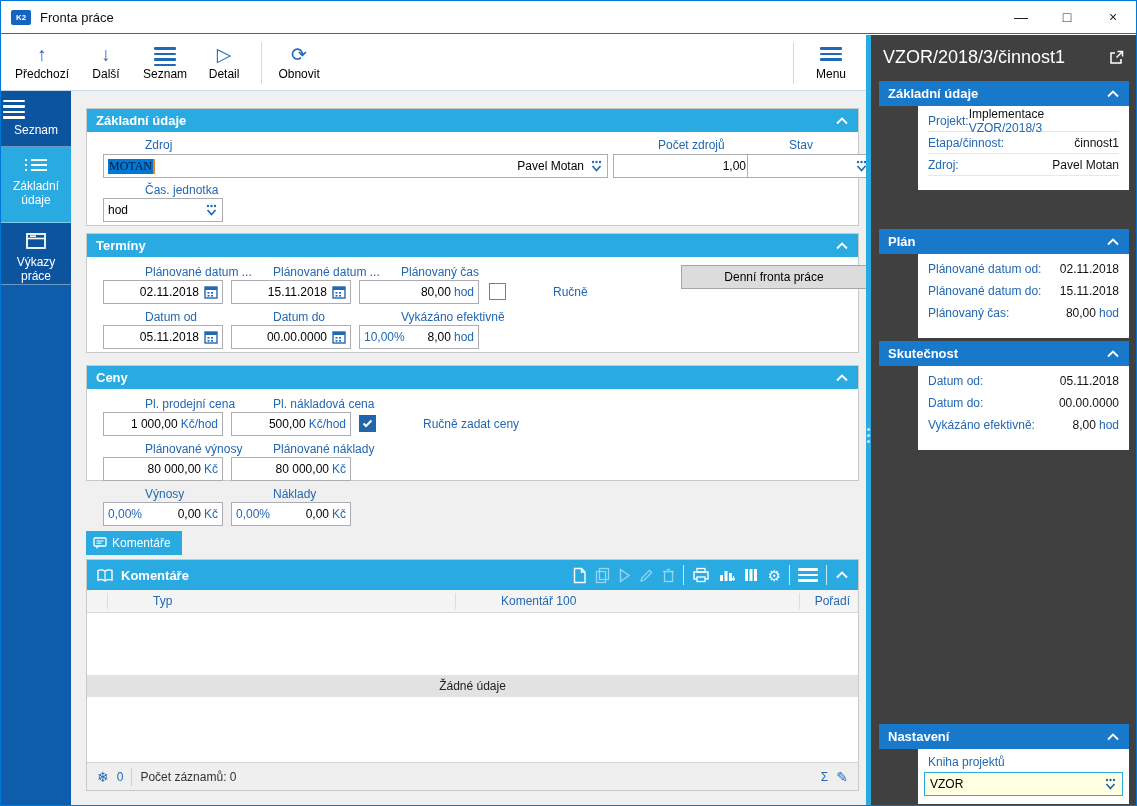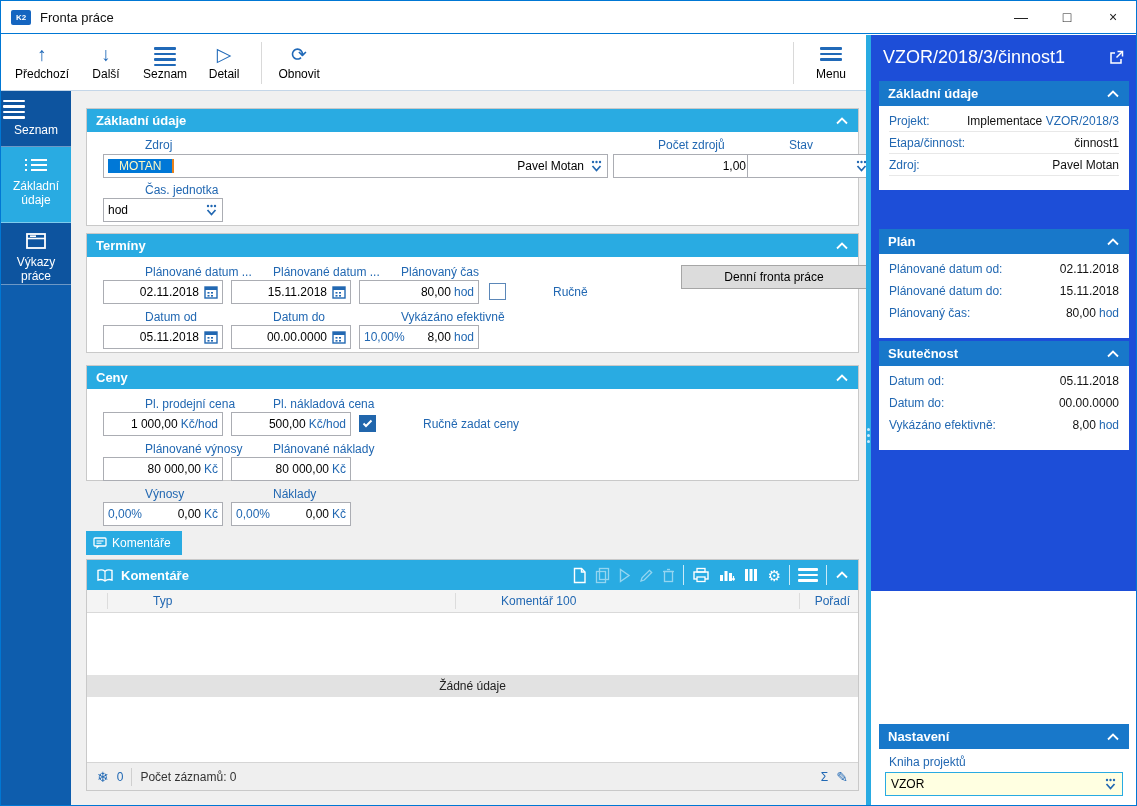--- a/index.html
+++ b/index.html
@@ -47,21 +47,21 @@
   .section{ position:absolute; left:15px; width:773px; background:#fff; border:1px solid #c9c9c9; }
   .sec-head{ height:23px; background:#29abe2; color:#fff; font-weight:bold; font-size:13px;
     display:flex; align-items:center; padding:0 9px; }
   .sec-chev{ margin-left:auto; display:flex; align-items:center; }
   .lbl{ color:#2268b2; font-size:12px; white-space:nowrap; }
   .inp{ position:absolute; height:24px; background:#fff; border:1px solid #abadb3;
     display:flex; align-items:center; padding:0 4px; font-size:12px; }
   .num{ margin-left:auto; color:#000; }
   .unit{ color:#2268b2; margin-left:3px; }
   .pct{ color:#2268b2; }
-  .sel{ background:#0078d7; color:#fef9c3; padding:0 11px; border-right:2px solid #e8821e; }
+  .sel{ background:#0078d7; color:#0f172a; padding:0 1px; border-right:2px solid #e8821e;font-family:Liberation Serif, serif; }
   .ddg{ margin-left:6px; flex:0 0 auto; display:flex; }
   .cal{ margin-left:5px; flex:0 0 auto; display:flex; }
   .cbx{ position:absolute; width:17px; height:17px; background:#fff; border:1px solid #5b87b8; }
   .cbx.on{ background:#2166ac; border-color:#2166ac; color:#fff; display:flex;
     align-items:center; justify-content:center; }
   .gbtn{ position:absolute; height:24px; background:#dcdcdc; border:1px solid #a6a6a6;
     display:flex; align-items:center; justify-content:center; font-size:12px; color:#000; }
 
   
   .tab{ position:absolute; left:15px; top:440px; width:96px; height:24px; background:#29abe2;
@@ -79,28 +79,28 @@
     display:flex; align-items:center; justify-content:center; color:#222; }
   .grid-foot{ position:absolute; left:0; right:0; bottom:0; height:28px; background:#efefef;
     border-top:1px solid #d5d5d5; display:flex; align-items:center; padding:0 10px; gap:8px; }
   .blue-ico{ color:#2068b4; }
   .foot-sep{ width:1px; height:18px; background:#cfcfcf; }
 
   
   .splitter{ position:absolute; left:865px; top:34px; width:5px; height:771px; background:#29abe2; }
   .grip{ position:absolute; left:1px; top:390px; }
   .grip i{ display:block; width:3px; height:3px; border-radius:50%; background:#cdeafa; margin:3px 0; }
-  .rpanel{ position:absolute; left:870px; top:34px; width:266px; height:556px; background:#1d4ed8; }
+  .rpanel{ position:absolute; left:870px; top:34px; width:266px; height:771px; background:#404040; }
   .rp-title{ position:absolute; left:12px; top:12px; right:12px; color:#fff; font-size:18px;
     display:flex; align-items:center; }
   .rp-ext{ margin-left:auto; display:flex; }
   .card{ position:absolute; left:8px; width:250px; }
   .card-head{ height:25px; background:#1878ca; color:#fff; font-weight:bold; font-size:13px;
     display:flex; align-items:center; padding:0 9px; }
-  .card-body{ background:#fff; padding:4px 10px 14px 10px; }
+  .card-body{ background:#fff; padding:4px 10px 14px 10px;margin-left:39px; }
   .crow{ display:flex; align-items:center; height:22px; font-size:12px; }
   .crow .cl{ color:#2268b2; }
   .crow .cv{ margin-left:auto; color:#111; }
   .crow .cv .lnk{ color:#2268b2; }
   .crow.rule{ border-bottom:1px solid #e8e8e8; }
   .yinp{ height:24px; background:#ffffe1; border:1px solid #29abe2; display:flex;
     align-items:center; padding:0 5px; margin-top:3px; }
 </style>
 </head>
 <body>

